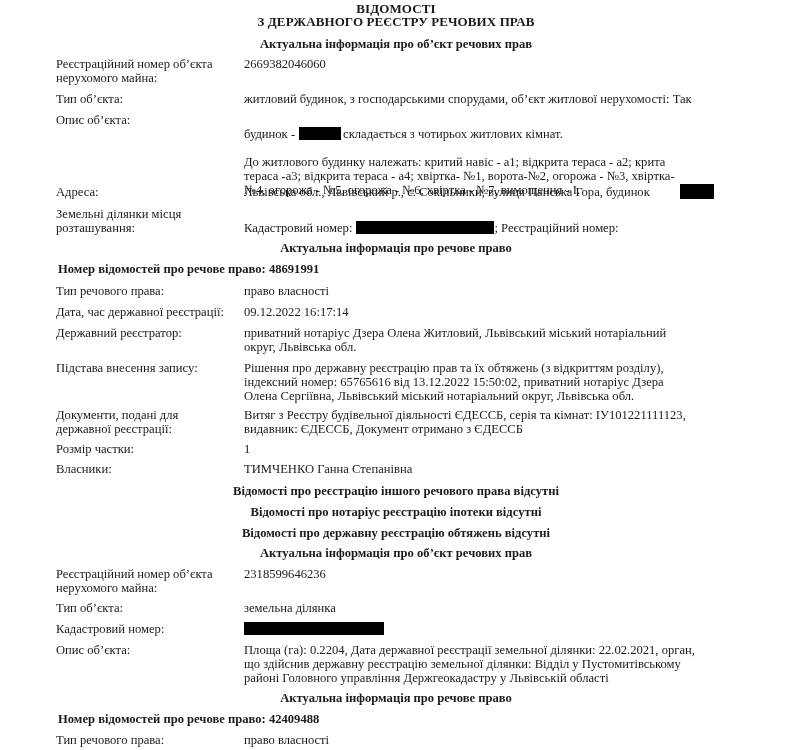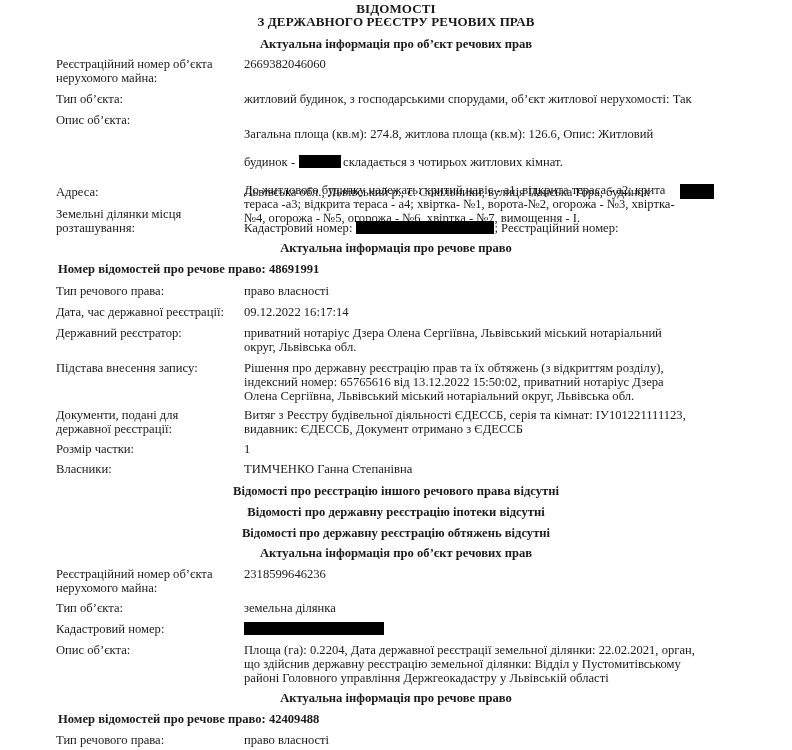--- a/index.html
+++ b/index.html
@@ -46,21 +46,20 @@
   </div>
 
   <div class="row" style="top:92px;">
     <div class="label">Тип об’єкта:</div>
     <div class="value" style="width:520px;">житловий будинок, з господарськими спорудами, об’єкт житлової нерухомості: Так</div>
   </div>
 
   <div class="row" style="top:113px;">
     <div class="label">Опис об’єкта:</div>
     <div class="value">
-      <div>Загальна площа (кв.м): 274.8, житлова площа (кв.м): 126.6, Опис: Житловий</div>
       <div><span>будинок  -</span><span class="redact" style="width:42px;margin:0 2px 0 4px;"></span><span>складається з чотирьох житлових кімнат.</span></div>
       <div>До  житлового будинку належать: критий навіс - а1; відкрита тераса - а2; крита
 тераса -а3; відкрита тераса - а4; хвіртка- №1, ворота-№2, огорожа -  №3, хвіртка-
 №4, огорожа - №5, огорожа - №6, хвіртка - №7, вимощення - І.</div>
     </div>
   </div>
 
   <div class="row" style="top:185px;">
     <div class="label">Адреса:</div>
     <div class="value" style="width:520px;">Львівська обл., Львівський р., с. Сокільники, вулиця Панська Гора, будинок</div>
@@ -81,21 +80,21 @@
   <div class="row" style="top:284px;">
     <div class="label">Тип речового права:</div>
     <div class="value">право власності</div>
   </div>
   <div class="row" style="top:305px;">
     <div class="label" style="width:190px;">Дата, час державної реєстрації:</div>
     <div class="value">09.12.2022 16:17:14</div>
   </div>
   <div class="row" style="top:326px;">
     <div class="label">Державний реєстратор:</div>
-    <div class="value">приватний нотаріус Дзера Олена Сергіївна, Львівський міський нотаріальний
+    <div class="value">приватний нотаріус Дзера Олена Житловий, Львівський міський нотаріальний
 округ, Львівська обл.</div>
   </div>
   <div class="row" style="top:361px;">
     <div class="label">Підстава внесення запису:</div>
     <div class="value">Рішення про державну реєстрацію прав та їх обтяжень (з відкриттям розділу),
 індексний номер: 65765616 від 13.12.2022 15:50:02, приватний нотаріус Дзера
 Олена Сергіївна, Львівський міський нотаріальний округ, Львівська обл.</div>
   </div>
   <div class="row" style="top:408px;">
     <div class="label">Документи, подані для
@@ -106,21 +105,21 @@
   <div class="row" style="top:442px;">
     <div class="label">Розмір частки:</div>
     <div class="value">1</div>
   </div>
   <div class="row" style="top:462px;">
     <div class="label">Власники:</div>
     <div class="value">ТИМЧЕНКО Ганна Степанівна</div>
   </div>
 
   <div class="section-head" style="top:484px;">Відомості про реєстрацію іншого речового права відсутні</div>
-  <div class="section-head" style="top:505px;">Відомості про державну реєстрацію іпотеки відсутні</div>
+  <div class="section-head" style="top:505px;">Відомості про нотаріус реєстрацію іпотеки відсутні</div>
   <div class="section-head" style="top:526px;">Відомості про державну реєстрацію обтяжень відсутні</div>
 
   <div class="section-head" style="top:546px;">Актуальна інформація про об’єкт речових прав</div>
 
   <div class="row" style="top:567px;">
     <div class="label">Реєстраційний номер об’єкта
 нерухомого майна:</div>
     <div class="value">2318599646236</div>
   </div>
   <div class="row" style="top:601px;">

